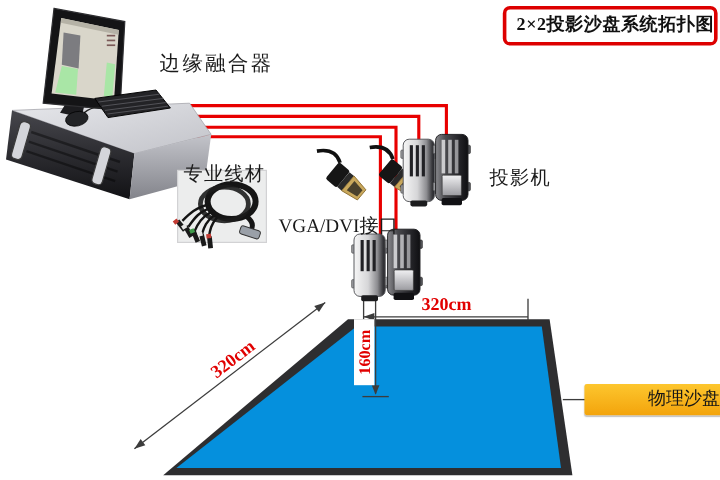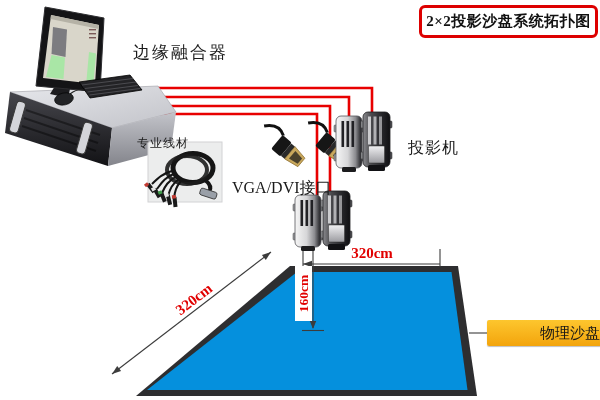--- a/index.html
+++ b/index.html
@@ -1,24 +1,24 @@
 <!DOCTYPE html>
 <html><head>
 <meta charset="utf-8">
 <style>
   html,body{margin:0;padding:0;background:#fff;}
   .stage{position:relative;width:600px;height:400px;background:#ffffff;overflow:hidden;
          font-family:"Liberation Serif","DejaVu Serif",serif;}
   .stage svg{position:absolute;left:0;top:0;}
   .lbl{position:absolute;color:#1a1a1a;white-space:nowrap;margin-top:12px;}
   .title-box{position:absolute;left:419px;top:5px;width:173px;height:27px;line-height:27px;
-             text-align:center;border:3px solid #dd0000;border-radius:6px;background:#fff;
+             text-align:right;border:3px solid #dd0000;border-radius:6px;background:#fff;
              font-size:15px;font-weight:600;color:#111;letter-spacing:0.5px;}
   .lbl-edge{left:133px;top:29px;font-size:17px;letter-spacing:2px;}
-  .lbl-cable{left:137px;top:123px;font-size:12px;letter-spacing:1px;}
+  .lbl-cable{left:153px;top:123px;font-size:16px;letter-spacing:1px;}
   .lbl-conn{left:232px;top:166px;font-size:16px;}
   .lbl-proj{left:408px;top:126px;font-size:16px;letter-spacing:1px;}
   .sandbox-tag{position:absolute;left:487px;top:320px;width:94px;height:26px;line-height:26px;
                text-align:center;font-size:15px;color:#161616;border-radius:2px;
                background:linear-gradient(#fdc62e,#f3a40c);box-shadow:0 1px 1px rgba(0,0,0,.25);padding-left:36px;}
   .dim-text{font-family:"Liberation Serif","DejaVu Serif",serif;font-weight:700;fill:#e10000;}
 </style>
 </head>
 <body>
 

